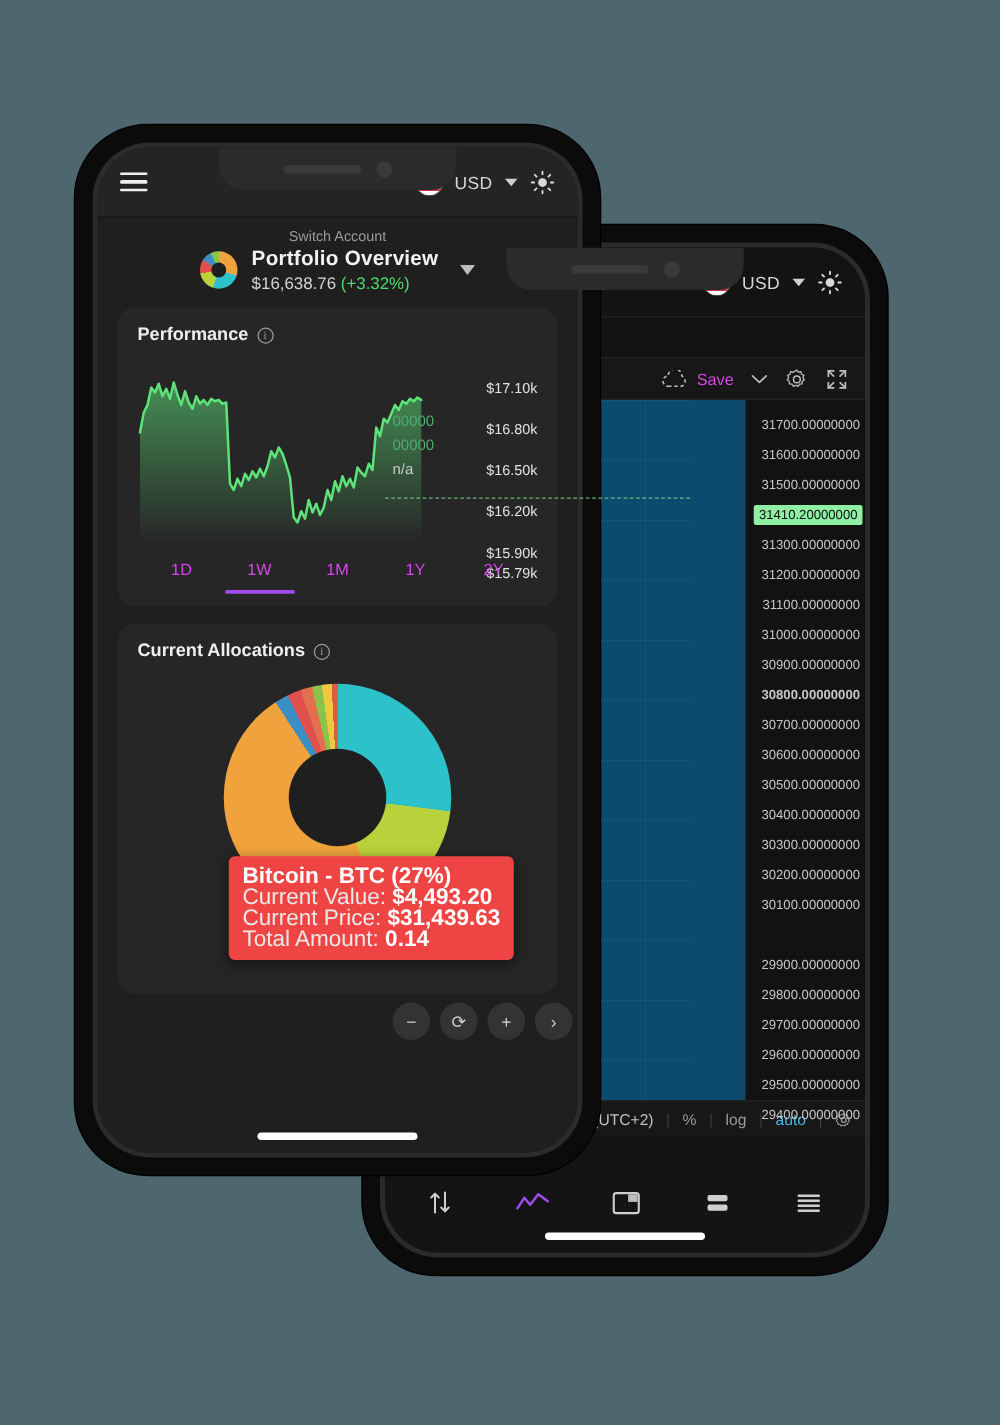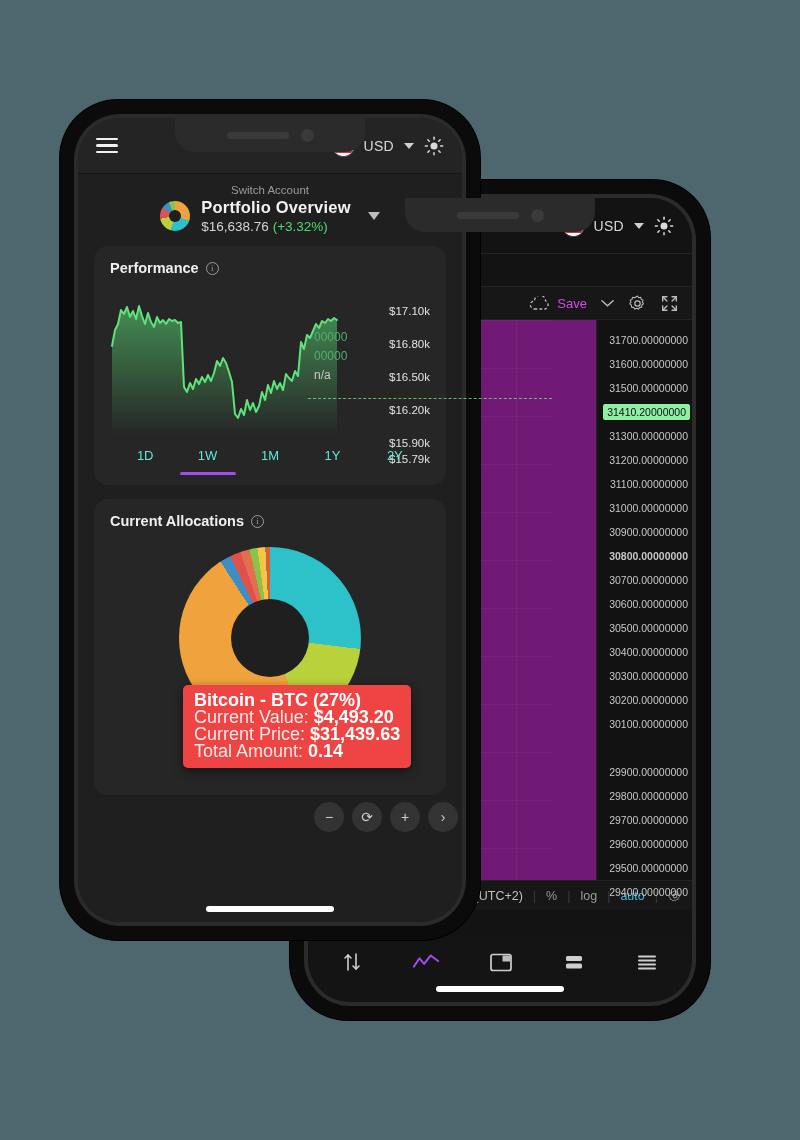--- a/index.html
+++ b/index.html
@@ -79,21 +79,21 @@
 
   .bk-tools {
     height: 34px; display: flex; align-items: center; justify-content: flex-end;
     gap: 14px; padding: 0 14px; background: #171717;
     border-top: 1px solid #242424; border-bottom: 1px solid #242424;
     color: #9a9a9a; font-size: 13px;
   }
   .bk-tools .ind-txt { margin-right: auto; color: #8e8e8e; font-size: 13px; padding-left: 4px; }
   .save-grp { display: flex; align-items: center; gap: 6px; color: #d946ef; }
 
-  .bk-chartwrap { position: relative; height: 560px; background: #701a75; display: flex; gap: 44px; }
+  .bk-chartwrap { position: relative; height: 560px; background: #0c4a6e; display: flex; gap: 44px; }
   .bk-plot { position: relative; flex: 1; overflow: hidden; }
   .bk-grid {
     position: absolute; inset: 0;
     background-image:
       linear-gradient(to right, rgba(255,255,255,.045) 1px, transparent 1px),
       linear-gradient(to bottom, rgba(255,255,255,.045) 1px, transparent 1px);
     background-size: 52px 48px;
   }
   .ohlc-legend {
     position: absolute; left: 6px; top: 8px; font-size: 12px; color: #4caf72;
@@ -192,21 +192,21 @@
     color: #9a9a9a; font-size: 9px; line-height: 11px; text-align: center; font-weight: normal;
     font-family: "Liberation Serif", serif;
   }
 
   .perf-wrap { position: relative; height: 150px; margin: 14px 0 0; }
   .perf-svg { position: absolute; left: 0; top: 0; width: 248px; height: 150px; }
   .perf-labels { position: absolute; right: 0; top: -8px; width: 74px; height: 160px; }
   .perf-labels span { position: absolute; right: 0; color: #e2e2e2; font-size: 11.5px; transform: translateY(-50%); white-space: nowrap; margin-top: 19px; }
 
   .tf-row { display: flex; margin-top: 8px; padding: 0 4px; }
-  .tf { flex: 1; text-align: center; color: #5eead4; font-size: 13px; position: relative; padding-bottom: 12px; }
+  .tf { flex: 1; text-align: center; color: #d946ef; font-size: 13px; position: relative; padding-bottom: 12px; }
   .tf .ul { position: absolute; left: 50%; transform: translateX(-50%); bottom: 0; width: 56px; height: 3px; border-radius: 2px; background: #a24bf0; }
 
   .alloc-wrap { position: relative; height: 250px; margin-top: 6px; }
   .donut-big {
     position: absolute; left: 50%; top: 12px; transform: translateX(-50%);
     width: 182px; height: 182px; border-radius: 50%;
   }
   .donut-big::after { content:""; position:absolute; inset:52px; border-radius:50%; background:#1f1f1f; }
   .tooltip {
     position: absolute; left: 73px; top: 150px; background: #ef4444;

